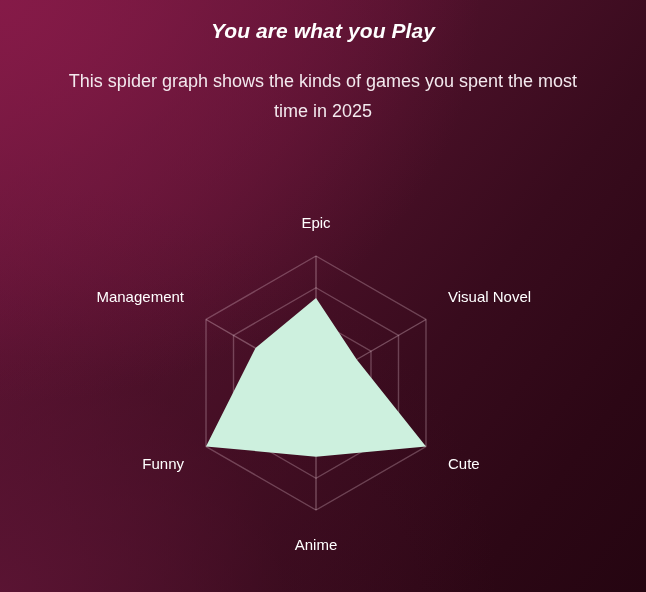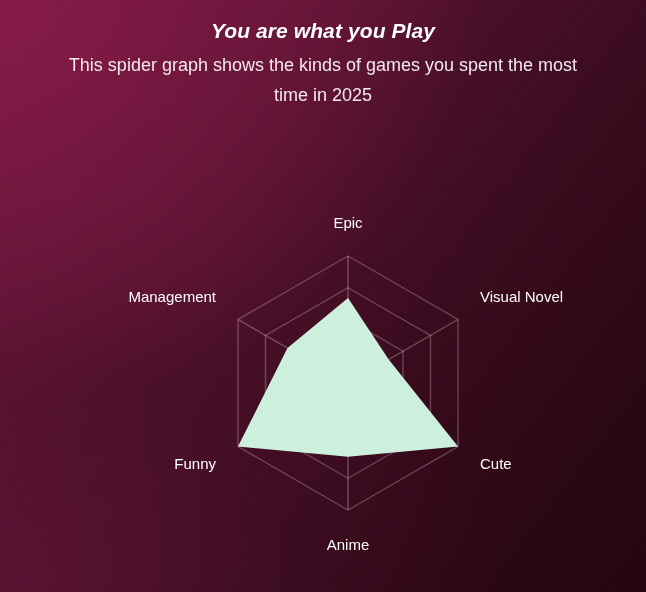--- a/index.html
+++ b/index.html
@@ -21,25 +21,25 @@
 
   
   .header { position:absolute; left:0; top:0; width:646px; text-align:center; }
   .title {
     font-size:21px; font-weight:bold; letter-spacing:0.1px;
     color:#ffffff; line-height:26px; padding-top:18px;font-style:italic;
   }
   .subtitle {
     font-size:18px; font-weight:normal; color:#f3e9ee;
     line-height:30px; padding-top:6px;
-    width:520px; margin:0 auto;
+    width:520px; margin:16px auto;
   }
 
   
-  .chart-wrap { position:absolute; left:0; top:140px; width:594px; height:440px;margin-left:32px; }
+  .chart-wrap { position:absolute; left:0; top:140px; width:594px; height:440px; }
   svg.radar { display:block; width:646px; height:440px; }
 
   .grid-line { fill:none; stroke:rgba(255,225,235,0.26); stroke-width:1.4; }
   .axis-line { stroke:rgba(255,225,235,0.30); stroke-width:1.4; }
   .series-area { stroke:none; }
   .axis-label {
     fill:#ffffff; font-family:"Liberation Sans", sans-serif;
     font-size:15px;
   }
 </style>

